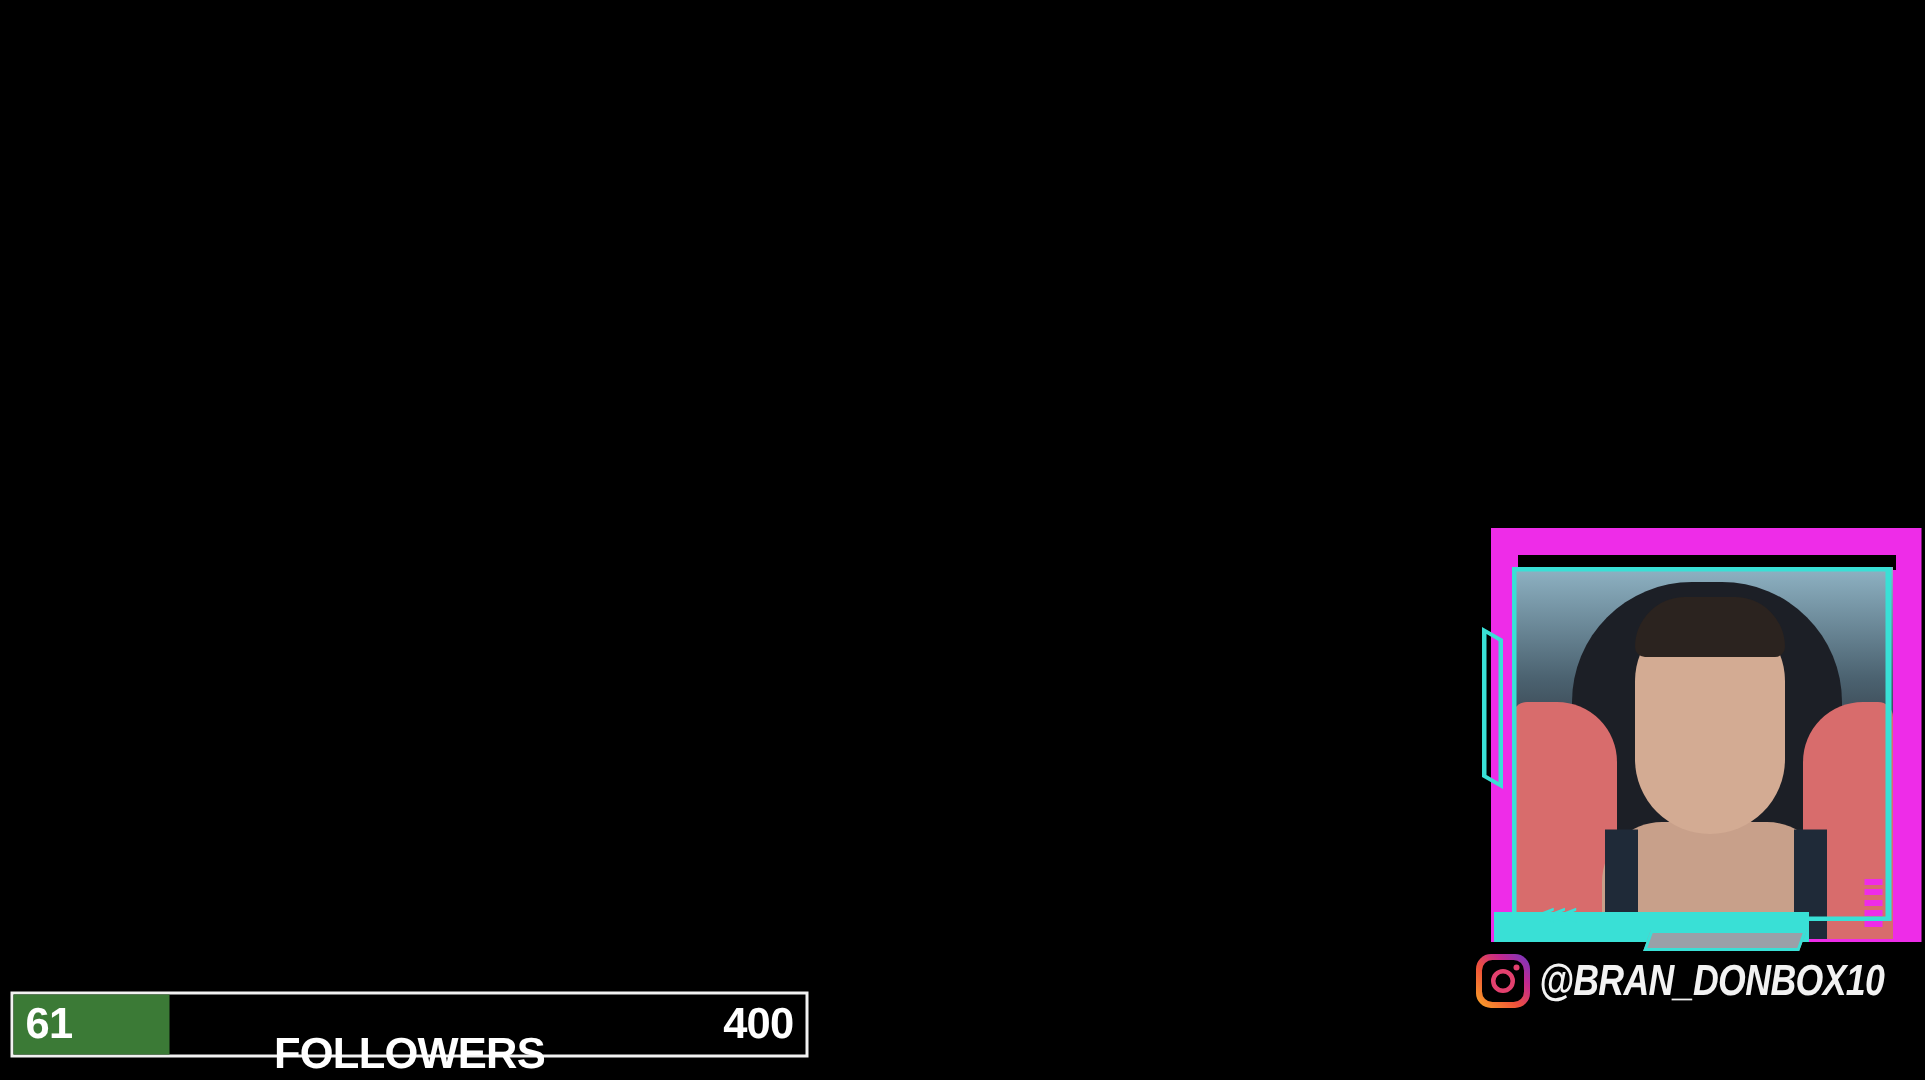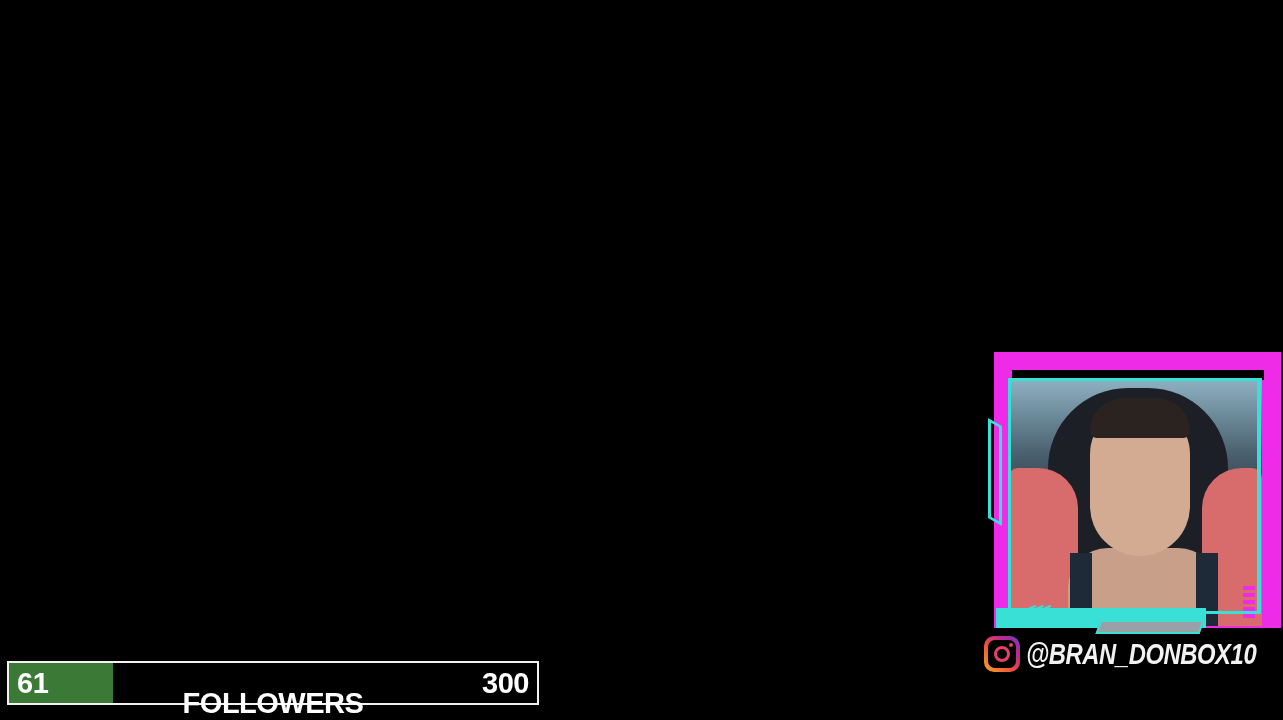--- a/index.html
+++ b/index.html
@@ -72,21 +72,21 @@
     letter-spacing: -0.5px; transform: scaleX(0.82); transform-origin: left center; white-space: nowrap;
   }
 </style>
 </head>
 <body>
 
 <div class="followers-bar">
   <div class="followers-fill"></div>
   <span class="followers-current">61</span>
   <span class="followers-label">FOLLOWERS</span>
-  <span class="followers-goal">300</span>
+  <span class="followers-goal">400</span>
 </div>
 
 <div class="cam-overlay">
   <div class="cam-magenta"></div>
   <div class="cam-black-top"></div>
   <div class="cam-feed">
     <div class="cam-chair-back"></div>
     <div class="cam-chair-left"></div>
     <div class="cam-chair-right"></div>
     <div class="cam-neck"></div>

